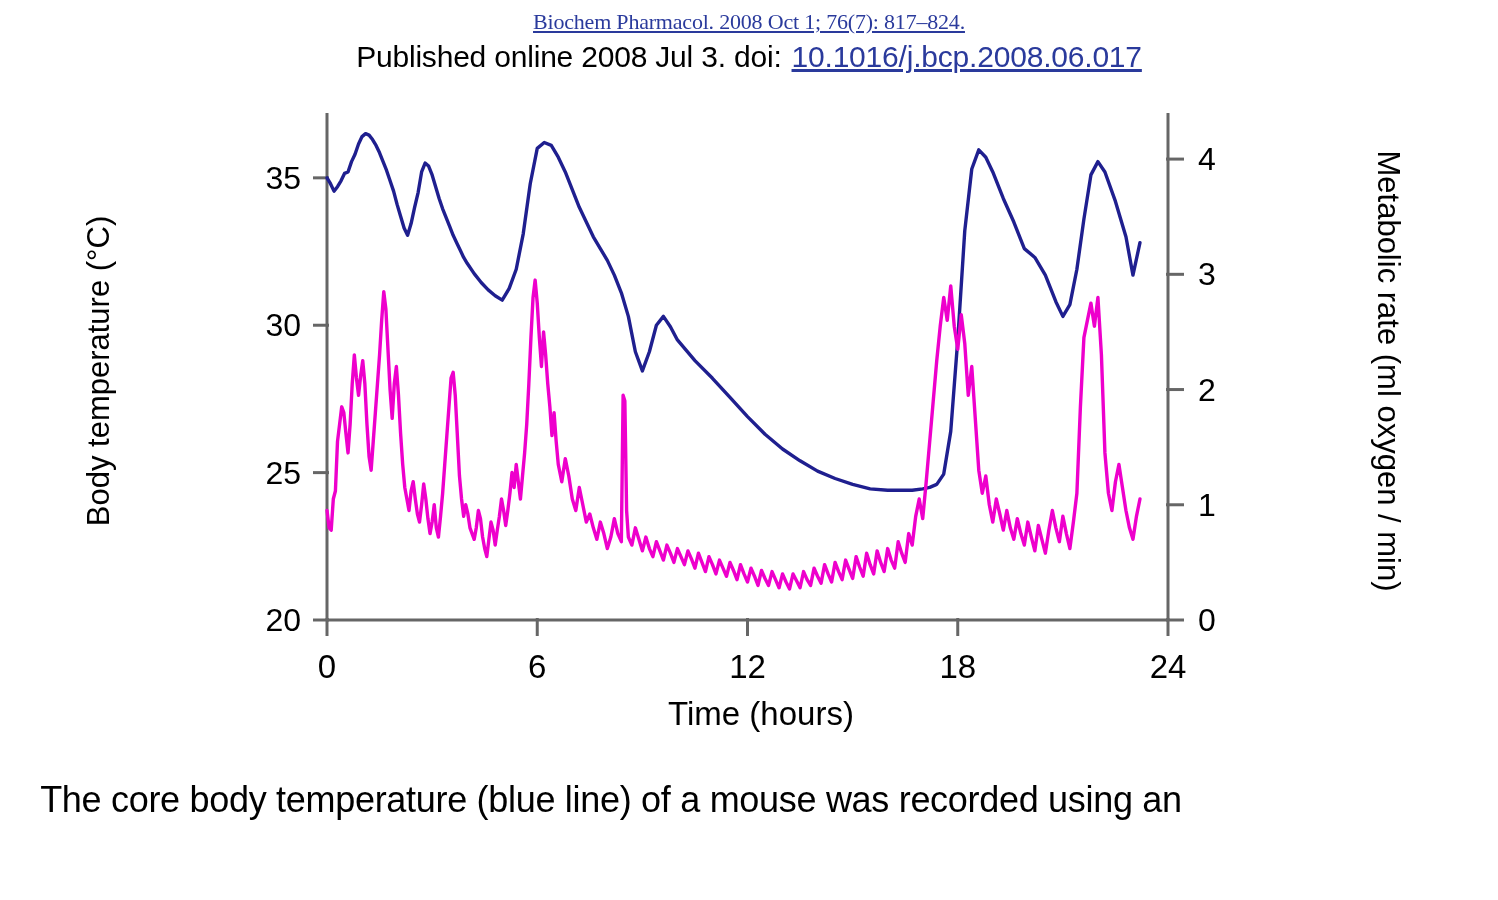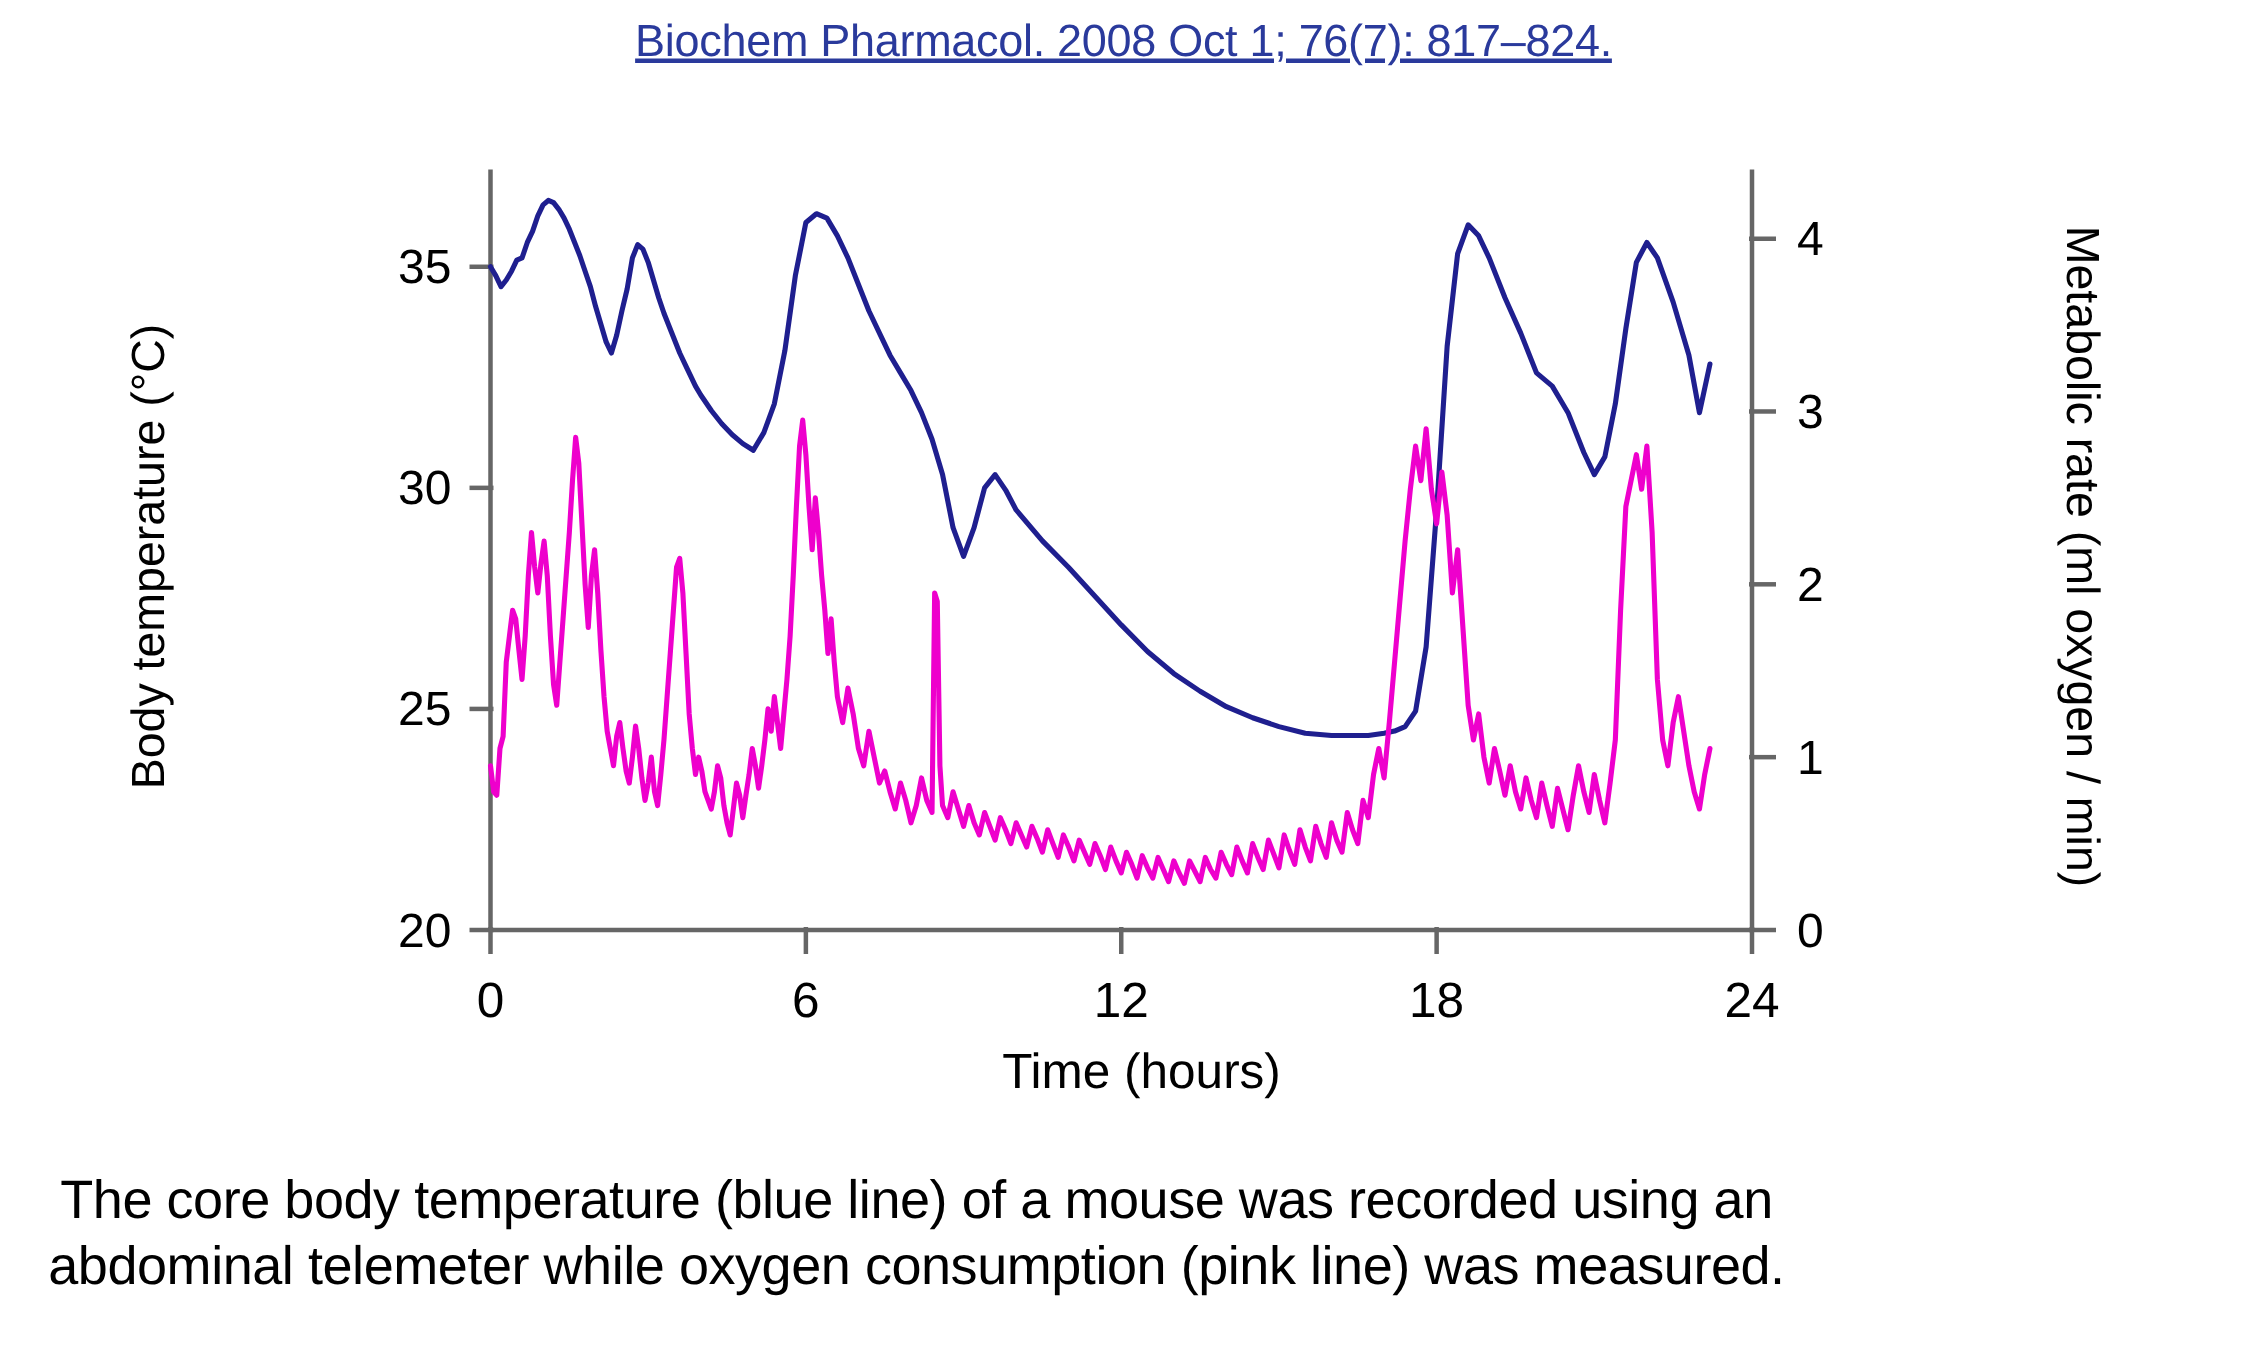--- a/index.html
+++ b/index.html
@@ -23,24 +23,25 @@
     left: 0;
     top: 8px;
     width: 1498px;
     text-align: center;
   }
   .cite-line {
     line-height: 1.30;
     white-space: nowrap;
   }
   .cite-journal {
-    font-size: 30px;
+    font-size: 22px;
     color: #2a3a9c;
     text-decoration: underline;
     letter-spacing: -0.2px;
+    font-family: Liberation Serif, serif;
   }
   .cite-published {
     font-size: 30px;
     color: #000000;
     letter-spacing: -0.2px;
   }
   .cite-doi {
     font-size: 30px;
     color: #2a3a9c;
     text-decoration: underline;
@@ -109,20 +110,23 @@
 
   text { font-family: "Liberation Sans", sans-serif; }
 </style>
 </head>
 <body>
 
 <div id="citation-block">
   <div class="cite-line">
     <a class="cite-journal" href="#">Biochem Pharmacol. 2008 Oct 1; 76(7): 817–824.</a>
   </div>
+  <div class="cite-line">
+    <span class="cite-published">Published online 2008 Jul 3. doi:</span><a class="cite-doi" href="#">10.1016/j.bcp.2008.06.017</a>
+  </div>
 </div>
 
 <div id="figure">
 
   <div class="axis-title" id="y-left-title">Body temperature (°C)</div>
 
   <div class="axis-title" id="y-right-title">Metabolic rate (ml oxygen / min)</div>
 
   <div class="axis-title" id="x-title">Time (hours)</div>
 
@@ -167,14 +171,13 @@
       </g>
     <g id="g-series">
         <path d="M 327.00 72.85 L 330.50 78.74 L 334.01 86.11 L 337.51 81.69 L 341.02 75.80 L 344.52 68.43 L 348.02 66.95 L 351.53 56.64 L 355.03 49.27 L 358.54 38.95 L 362.04 31.58 L 365.55 28.63 L 369.05 30.11 L 372.55 34.53 L 376.06 40.42 L 379.56 47.79 L 383.07 56.64 L 386.57 65.48 L 390.07 75.80 L 393.58 86.11 L 397.08 99.38 L 400.59 111.17 L 404.09 122.96 L 407.60 130.33 L 411.10 118.54 L 414.60 102.33 L 418.11 87.59 L 421.61 66.95 L 425.12 58.11 L 428.62 61.06 L 432.13 69.90 L 435.63 81.69 L 439.13 93.48 L 442.64 103.80 L 446.14 112.64 L 449.65 121.49 L 453.15 130.33 L 456.65 137.70 L 460.16 145.07 L 463.66 152.44 L 467.17 158.33 L 474.18 168.65 L 481.18 177.49 L 488.19 184.86 L 495.20 190.76 L 502.21 195.18 L 509.22 183.39 L 516.23 164.23 L 523.23 128.85 L 530.24 78.74 L 537.25 43.37 L 544.26 37.48 L 551.27 40.42 L 558.27 52.22 L 565.28 66.95 L 572.29 84.64 L 579.30 102.33 L 586.31 117.06 L 593.32 131.80 L 600.33 143.59 L 607.33 155.38 L 614.34 170.12 L 621.35 187.81 L 628.36 211.39 L 635.37 246.76 L 642.38 265.92 L 649.38 246.76 L 656.39 220.23 L 663.40 211.39 L 670.41 221.71 L 677.42 234.97 L 694.94 255.60 L 712.46 273.29 L 729.98 292.45 L 747.50 311.61 L 765.02 329.30 L 782.54 344.03 L 800.06 355.83 L 817.58 366.14 L 835.10 373.51 L 852.63 379.41 L 870.15 383.83 L 887.67 385.30 L 901.68 385.30 L 912.20 385.30 L 922.71 383.83 L 929.72 382.35 L 936.73 379.41 L 943.73 369.09 L 950.74 326.35 L 957.75 234.97 L 964.76 125.91 L 971.77 64.01 L 978.77 44.85 L 985.78 52.22 L 992.79 66.95 L 1003.30 93.48 L 1013.82 117.06 L 1024.33 143.59 L 1034.84 152.44 L 1045.35 170.12 L 1055.87 196.65 L 1062.88 211.39 L 1069.88 199.60 L 1076.89 164.23 L 1083.90 114.12 L 1090.91 69.90 L 1097.92 56.64 L 1104.92 66.95 L 1115.44 96.43 L 1125.95 131.80 L 1132.96 170.12 L 1139.97 137.70" fill="none" stroke="#1f1f8f" stroke-width="3.4" stroke-linejoin="round" stroke-linecap="round"></path>
         <path d="M 327.00 405.53 L 329.10 422.82 L 331.20 425.12 L 333.31 394.01 L 335.41 385.95 L 337.51 336.40 L 339.62 319.11 L 341.72 301.83 L 343.82 307.59 L 345.92 328.33 L 348.02 347.92 L 350.13 319.11 L 352.23 278.78 L 354.33 249.98 L 356.44 273.02 L 358.54 290.31 L 360.64 270.72 L 362.74 255.74 L 364.85 278.78 L 366.95 319.11 L 369.05 351.38 L 371.15 365.20 L 373.25 336.40 L 375.36 307.59 L 377.46 278.78 L 379.56 249.98 L 381.67 215.41 L 383.77 186.60 L 385.87 203.89 L 387.97 244.22 L 390.07 284.55 L 392.18 313.35 L 394.28 278.78 L 396.38 261.50 L 398.49 290.31 L 400.59 328.33 L 402.69 359.44 L 404.79 382.49 L 406.89 394.01 L 409.00 405.53 L 411.10 385.95 L 413.20 376.73 L 415.31 394.01 L 417.41 408.99 L 419.51 417.06 L 421.61 399.77 L 423.71 379.03 L 425.82 394.01 L 427.92 413.60 L 430.02 428.58 L 432.13 417.06 L 434.23 399.77 L 436.33 422.82 L 438.43 432.04 L 440.54 411.30 L 442.64 388.25 L 444.74 359.44 L 446.84 330.64 L 448.94 301.83 L 451.05 273.02 L 453.15 267.26 L 455.25 290.31 L 457.36 330.64 L 459.46 370.97 L 461.56 394.01 L 463.66 411.30 L 465.76 399.77 L 467.87 408.99 L 469.97 422.82 L 472.07 428.58 L 474.18 434.34 L 476.28 422.82 L 478.38 405.53 L 480.48 413.60 L 482.59 432.04 L 484.69 443.56 L 486.79 451.63 L 488.89 434.34 L 491.00 417.06 L 493.10 425.12 L 495.20 440.10 L 497.30 425.12 L 499.40 411.30 L 501.51 394.01 L 503.61 405.53 L 505.71 420.51 L 507.81 405.53 L 509.92 388.25 L 512.02 367.51 L 514.12 382.49 L 516.23 359.44 L 518.33 376.73 L 520.43 394.01 L 522.53 370.97 L 524.63 347.92 L 526.74 319.11 L 528.84 278.78 L 530.94 232.69 L 533.04 192.36 L 535.15 175.08 L 537.25 198.13 L 539.35 232.69 L 541.46 261.50 L 543.56 226.93 L 545.66 249.98 L 547.76 278.78 L 549.87 301.83 L 551.97 330.64 L 554.07 307.59 L 556.17 336.40 L 558.27 359.44 L 561.78 376.73 L 565.28 353.68 L 568.79 370.97 L 572.29 394.01 L 575.80 405.53 L 579.30 382.49 L 582.80 399.77 L 586.31 417.06 L 589.81 408.99 L 593.32 422.82 L 596.82 434.34 L 600.33 417.06 L 603.83 428.58 L 607.33 443.56 L 610.84 432.04 L 614.34 413.60 L 617.85 428.58 L 621.35 436.65 L 623.10 290.31 L 624.85 296.07 L 626.61 405.53 L 628.36 432.04 L 631.86 440.10 L 635.37 422.82 L 638.87 434.34 L 642.38 445.86 L 645.88 432.04 L 649.38 443.56 L 652.89 451.63 L 656.39 436.65 L 659.90 445.86 L 663.40 455.08 L 666.90 440.10 L 670.41 448.17 L 673.91 457.39 L 677.42 443.56 L 680.92 451.63 L 684.42 459.69 L 687.93 445.86 L 691.43 453.93 L 694.94 463.15 L 698.44 448.17 L 701.95 457.39 L 705.45 466.60 L 708.95 451.63 L 712.46 459.69 L 715.96 468.91 L 719.47 455.08 L 722.97 463.15 L 726.48 471.21 L 729.98 457.39 L 733.48 465.45 L 736.99 474.67 L 740.49 459.69 L 744.00 468.91 L 747.50 476.98 L 751.00 463.15 L 754.51 471.21 L 758.01 480.43 L 761.52 465.45 L 765.02 473.52 L 768.53 480.43 L 772.03 466.60 L 775.53 474.67 L 779.04 482.74 L 782.54 468.91 L 786.05 476.98 L 789.55 483.89 L 793.05 468.91 L 796.56 475.82 L 800.06 482.74 L 803.57 466.60 L 807.07 474.67 L 810.58 480.43 L 814.08 463.15 L 817.58 471.21 L 821.09 478.13 L 824.59 459.69 L 828.10 468.91 L 831.60 476.98 L 835.10 457.39 L 838.61 466.60 L 842.11 474.67 L 845.62 455.08 L 849.12 464.30 L 852.63 473.52 L 856.13 451.63 L 859.63 462.00 L 863.14 471.21 L 866.64 448.17 L 870.15 459.69 L 873.65 468.91 L 877.15 445.86 L 880.66 457.39 L 884.16 466.60 L 887.67 443.56 L 891.17 455.08 L 894.67 463.15 L 898.18 436.65 L 901.68 448.17 L 905.19 457.39 L 908.69 428.58 L 912.20 440.10 L 915.70 411.30 L 919.20 394.01 L 922.71 413.60 L 926.21 376.73 L 929.72 336.40 L 933.22 296.07 L 936.73 255.74 L 940.23 221.17 L 943.73 192.36 L 947.24 215.41 L 950.74 180.84 L 954.25 221.17 L 957.75 244.22 L 961.25 209.65 L 964.76 238.45 L 968.26 290.31 L 971.77 261.50 L 975.27 313.35 L 978.77 365.20 L 982.28 388.25 L 985.78 370.97 L 989.29 399.77 L 992.79 417.06 L 996.30 394.01 L 999.80 408.99 L 1003.30 425.12 L 1006.81 405.53 L 1010.31 422.82 L 1013.82 434.34 L 1017.32 413.60 L 1020.83 428.58 L 1024.33 440.10 L 1027.83 417.06 L 1031.34 432.04 L 1034.84 445.86 L 1038.35 420.51 L 1041.85 434.34 L 1045.35 448.17 L 1048.86 425.12 L 1052.36 405.53 L 1055.87 422.82 L 1059.37 436.65 L 1062.88 411.30 L 1066.38 428.58 L 1069.88 443.56 L 1073.39 417.06 L 1076.89 388.25 L 1080.40 301.83 L 1083.90 232.69 L 1087.40 215.41 L 1090.91 198.13 L 1094.41 221.17 L 1097.92 192.36 L 1101.42 249.98 L 1104.92 347.92 L 1108.43 388.25 L 1111.93 405.53 L 1115.44 376.73 L 1118.94 359.44 L 1122.45 382.49 L 1125.95 405.53 L 1129.45 422.82 L 1132.96 434.34 L 1136.46 411.30 L 1139.97 394.01" fill="none" stroke="#ee00cc" stroke-width="3.4" stroke-linejoin="round" stroke-linecap="round"></path>
       </g>
   </svg>
 </div>
 
 <div id="caption">
   <span class="caption-line">The core body temperature (blue line) of a mouse was recorded using an</span>
-  <span class="caption-line">abdominal telemeter while oxygen consumption (pink line) was measured.</span>
 </div>
 
 </body></html>

